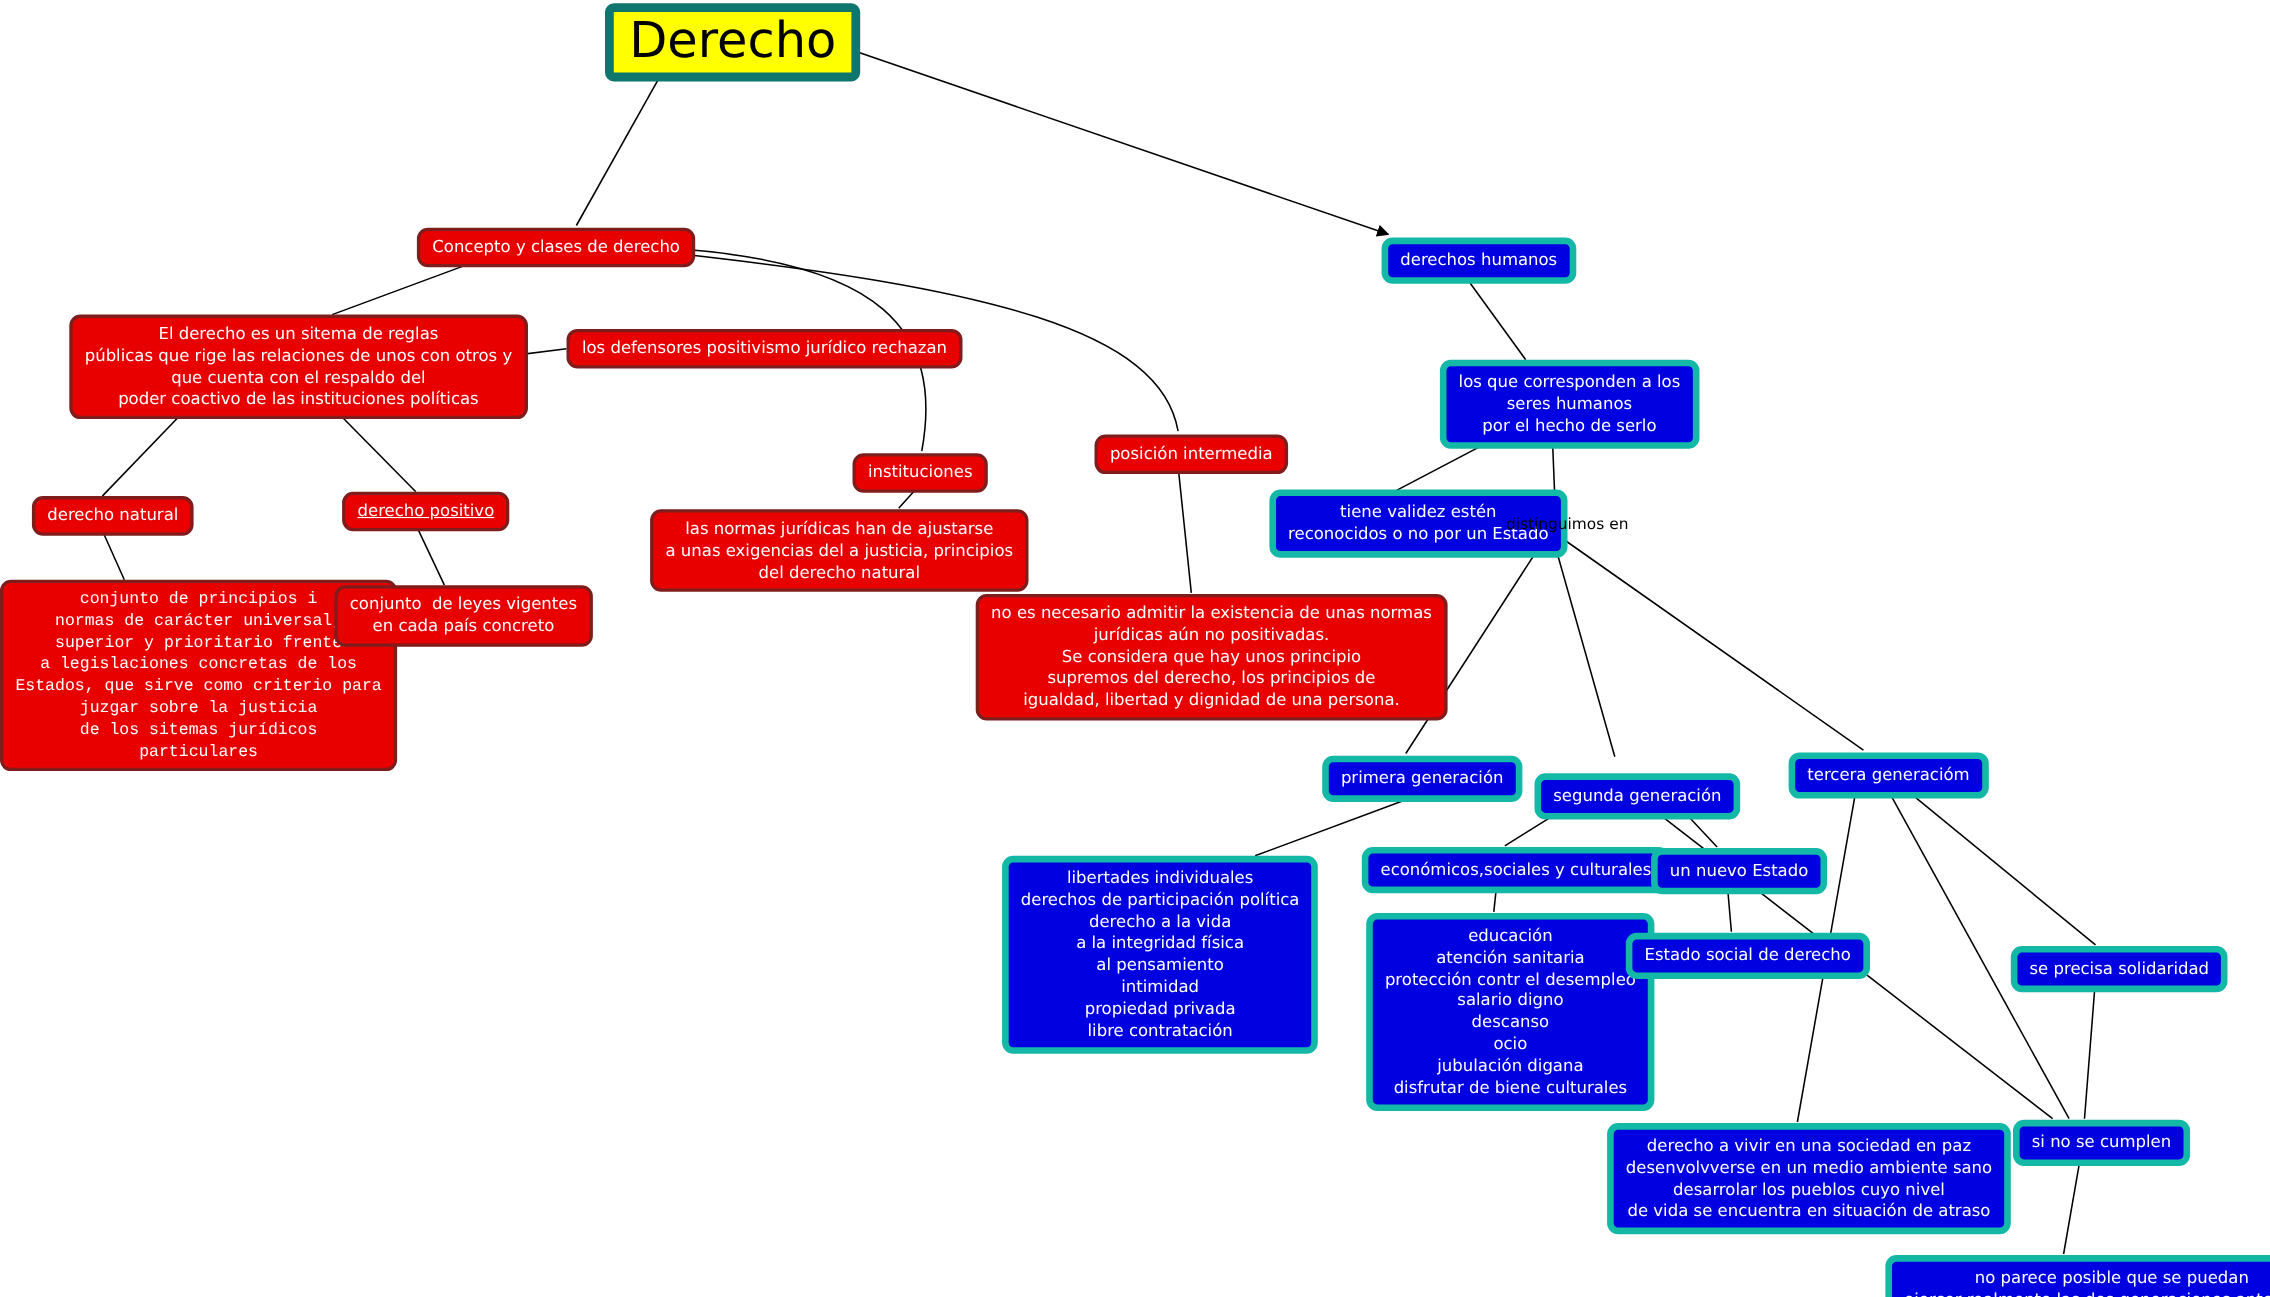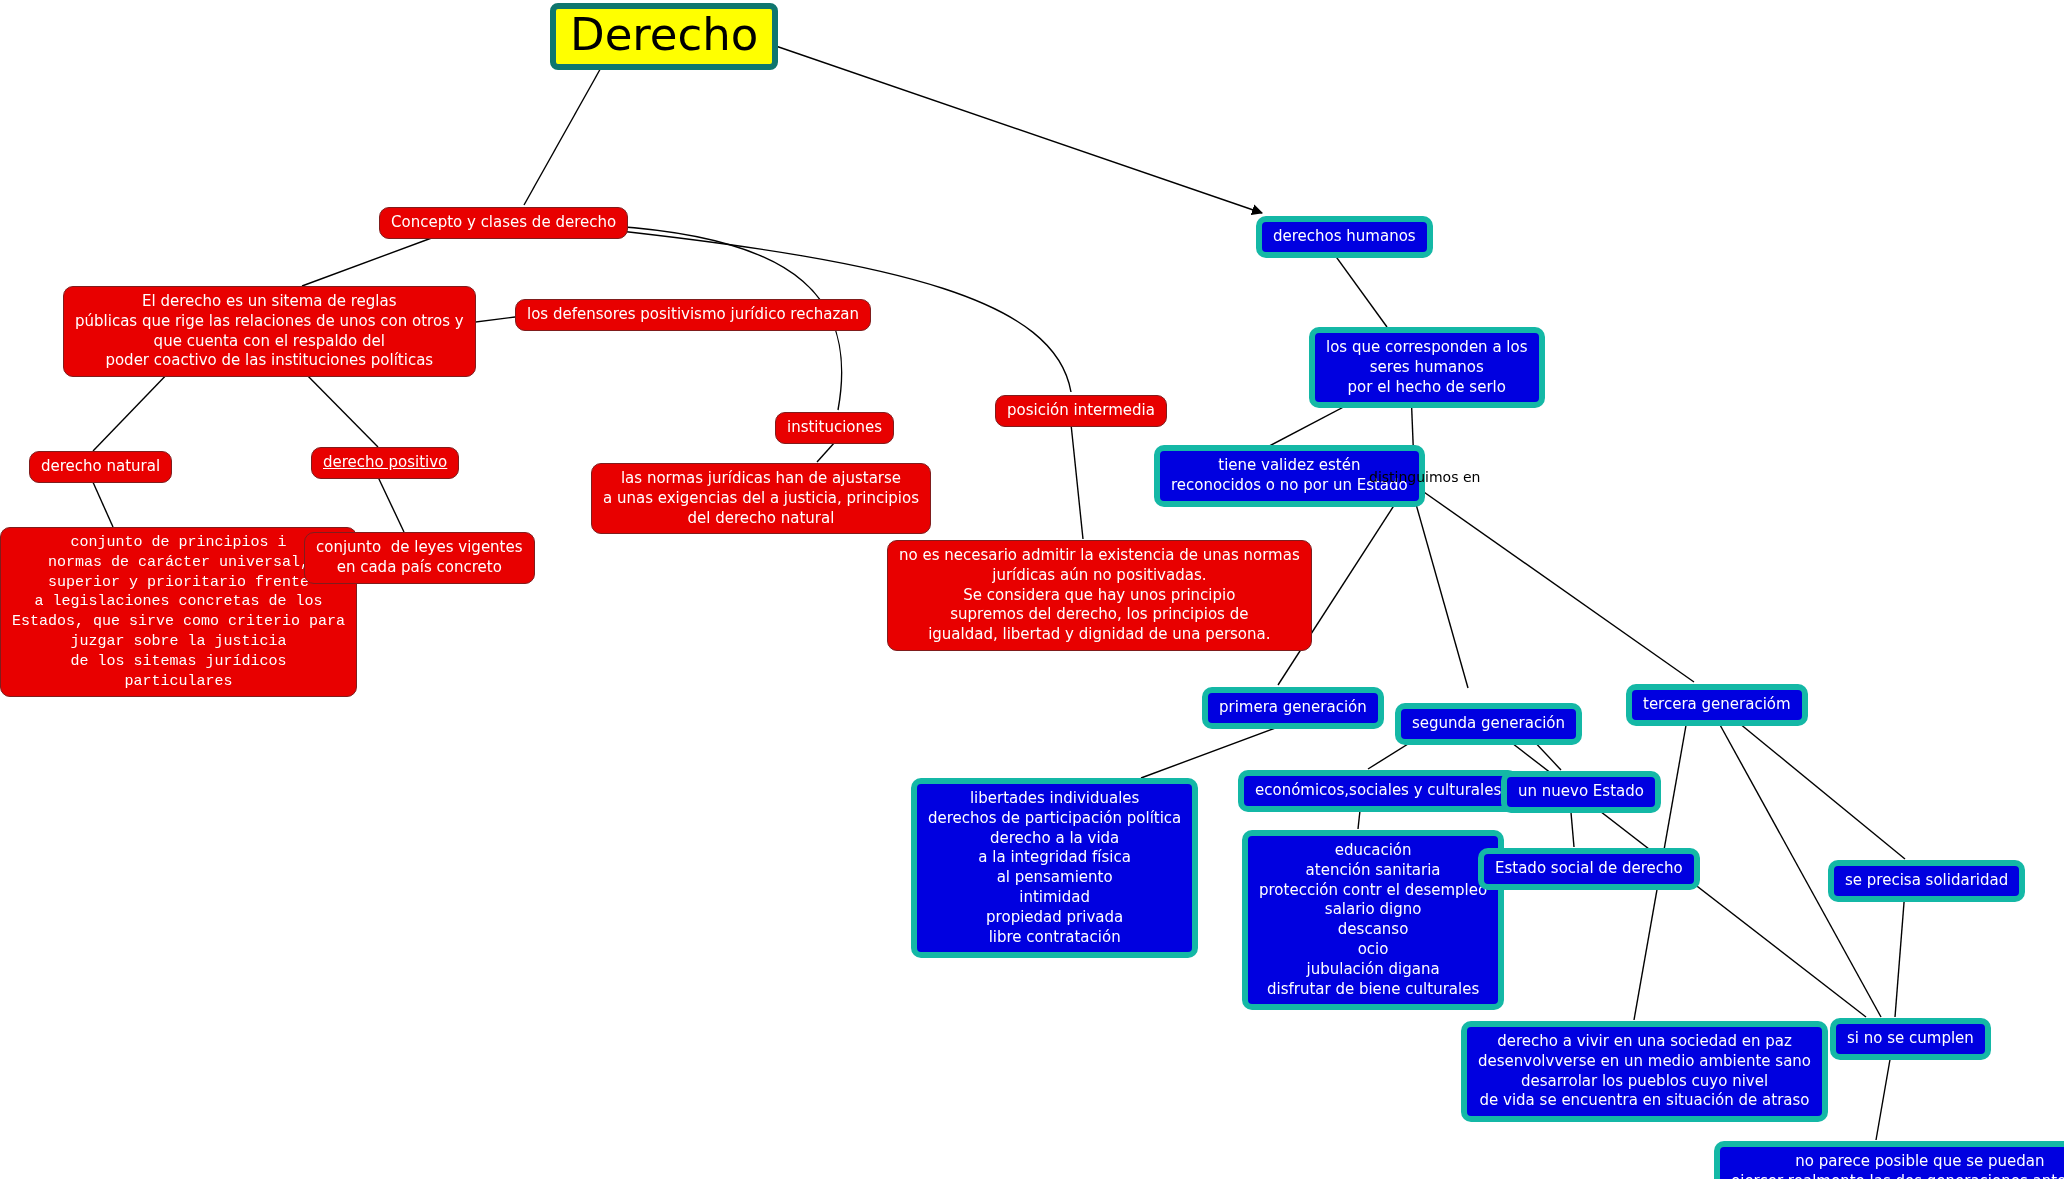--- a/index.html
+++ b/index.html
@@ -15,26 +15,26 @@
     position:absolute;
     white-space:pre;
     text-align:center;
     font-size:15px;
     line-height:1.32;
     color:#ffffff;
     padding:5px 11px;
     border-radius:10px;
     box-sizing:border-box;
   }
-  .red{background:#e80000;border:1px solid #7f1d1d;}
+  .red{background:#e80000;border:3px solid #7f1d1d;}
   .blue{background:#0000e0;border:6px solid #14b8a6;}
   .title{
     background:#ffff00;
     color:#000000;
-    border:6px solid #0f766e;
+    border:8px solid #0f766e;
     border-radius:8px;
     font-size:45px;
     line-height:1.1;
     padding:1px 14px 4px 14px;
   }
   .plain{
     background:transparent;
     color:#000000;
     font-size:14px;
     padding:0;

